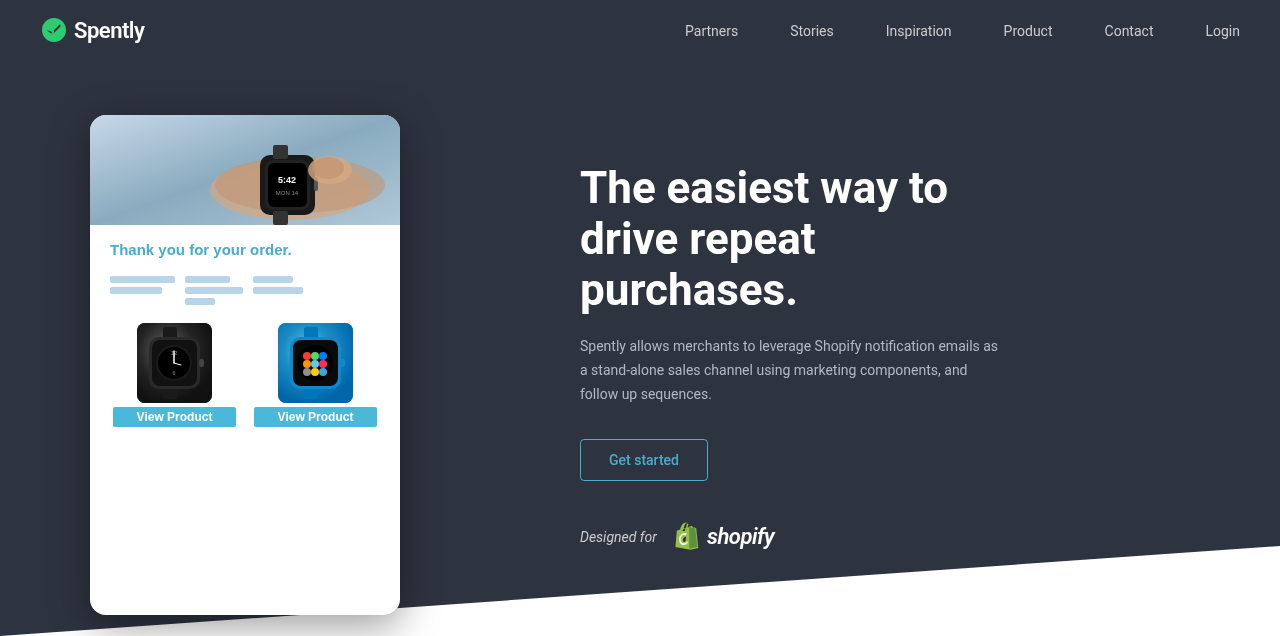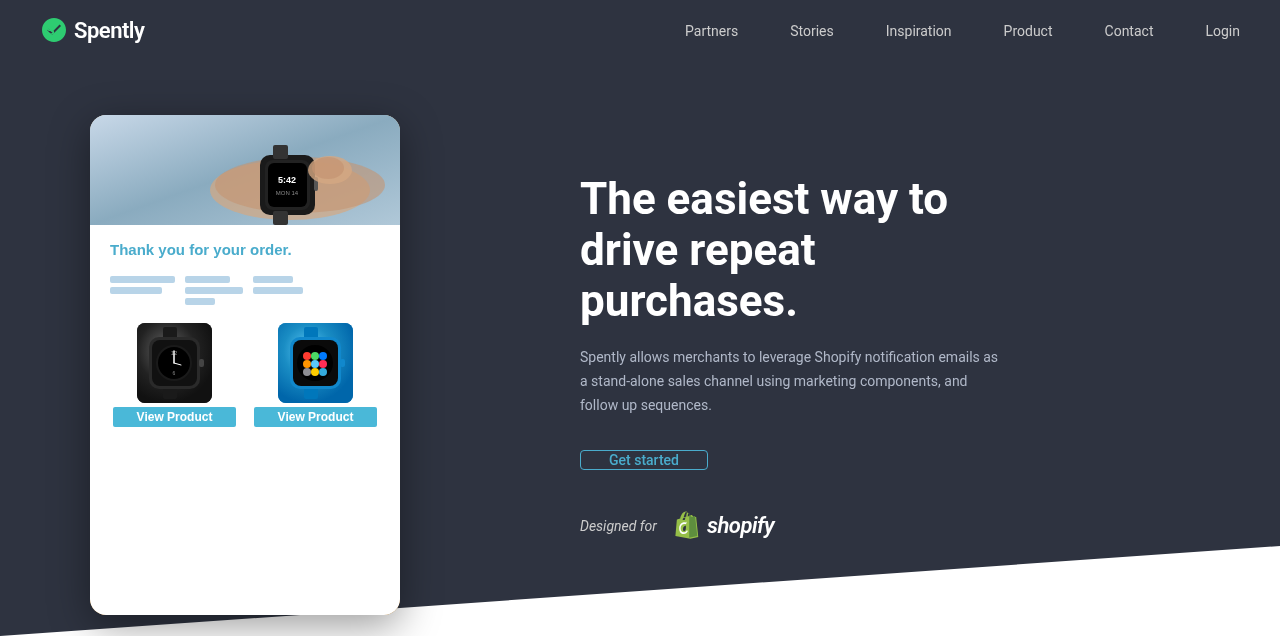--- a/index.html
+++ b/index.html
@@ -227,21 +227,21 @@
       font-size: 14px;
       color: #b0b8c8;
       line-height: 1.7;
       margin-bottom: 32px;
       max-width: 420px;
     }
     .hero-cta {
       border: 1.5px solid #4aaccc;
       color: #4aaccc;
       background: transparent;
-      padding: 1px 28px;
+      padding: 12px 28px;
       font-size: 14px;
       font-weight: 500;
       border-radius: 4px;
       cursor: pointer;
       margin-bottom: 40px;
       font-family: inherit;
     }
     .designed-for {
       display: flex;
       align-items: center;

